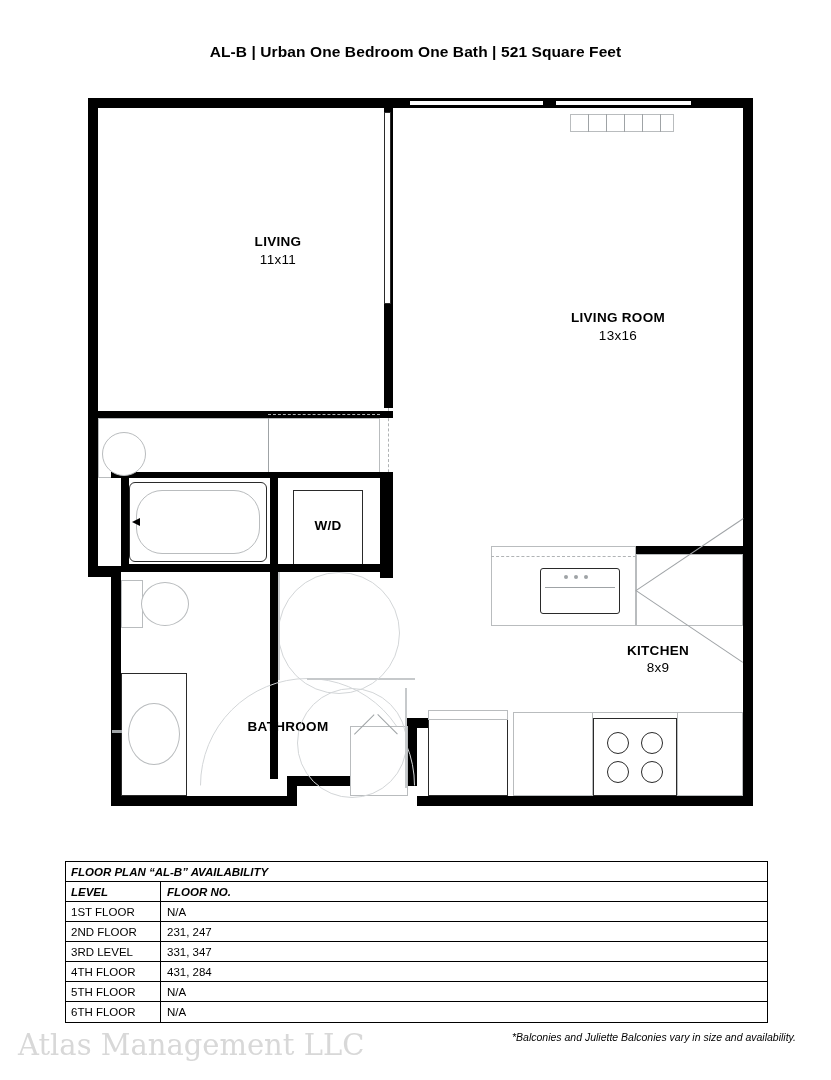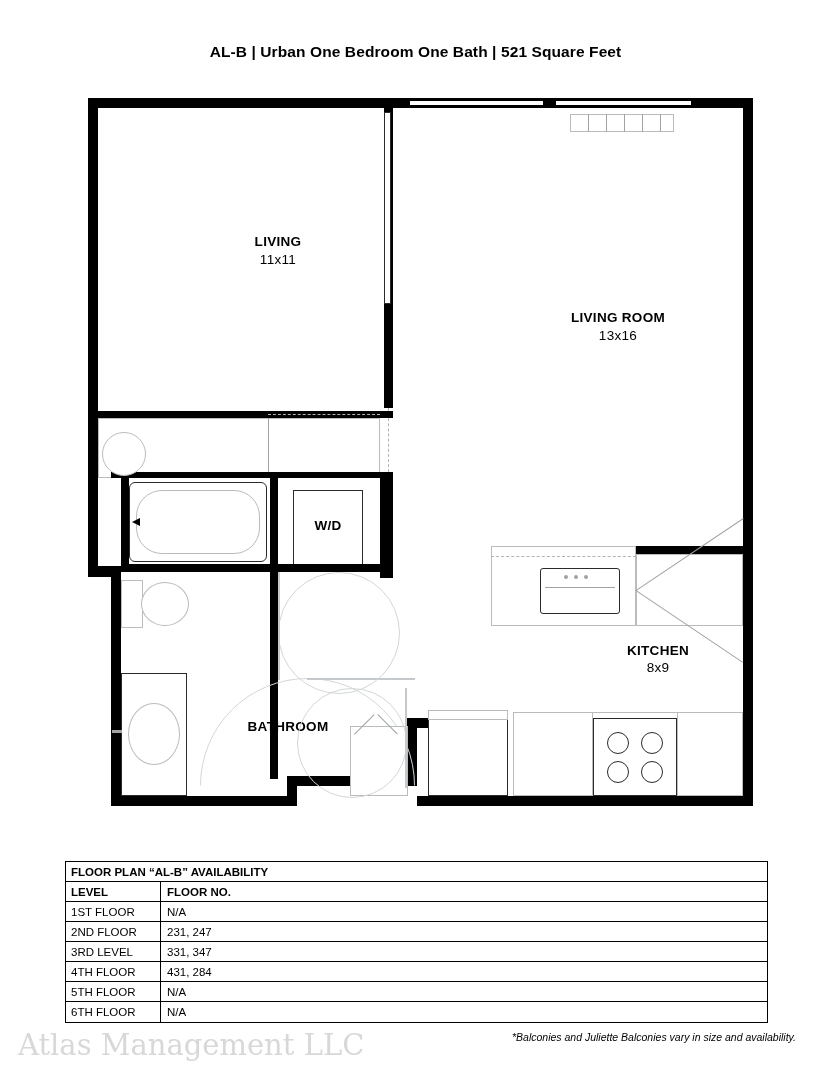--- a/index.html
+++ b/index.html
@@ -106,20 +106,21 @@
   #avail .row {
     display: flex;
     border-bottom: 1px solid #000;
     height: 20px;
     align-items: center;
     box-sizing: border-box;
   }
   #avail .row:last-child { border-bottom: none; }
   #avail .row.head {
     font-weight: bold;
+    font-style: italic;
   }
   #avail .c1 {
     width: 95px;
     padding-left: 5px;
     box-sizing: border-box;
     border-right: 1px solid #000;
     height: 100%;
     display: flex;
     align-items: center;
   }

